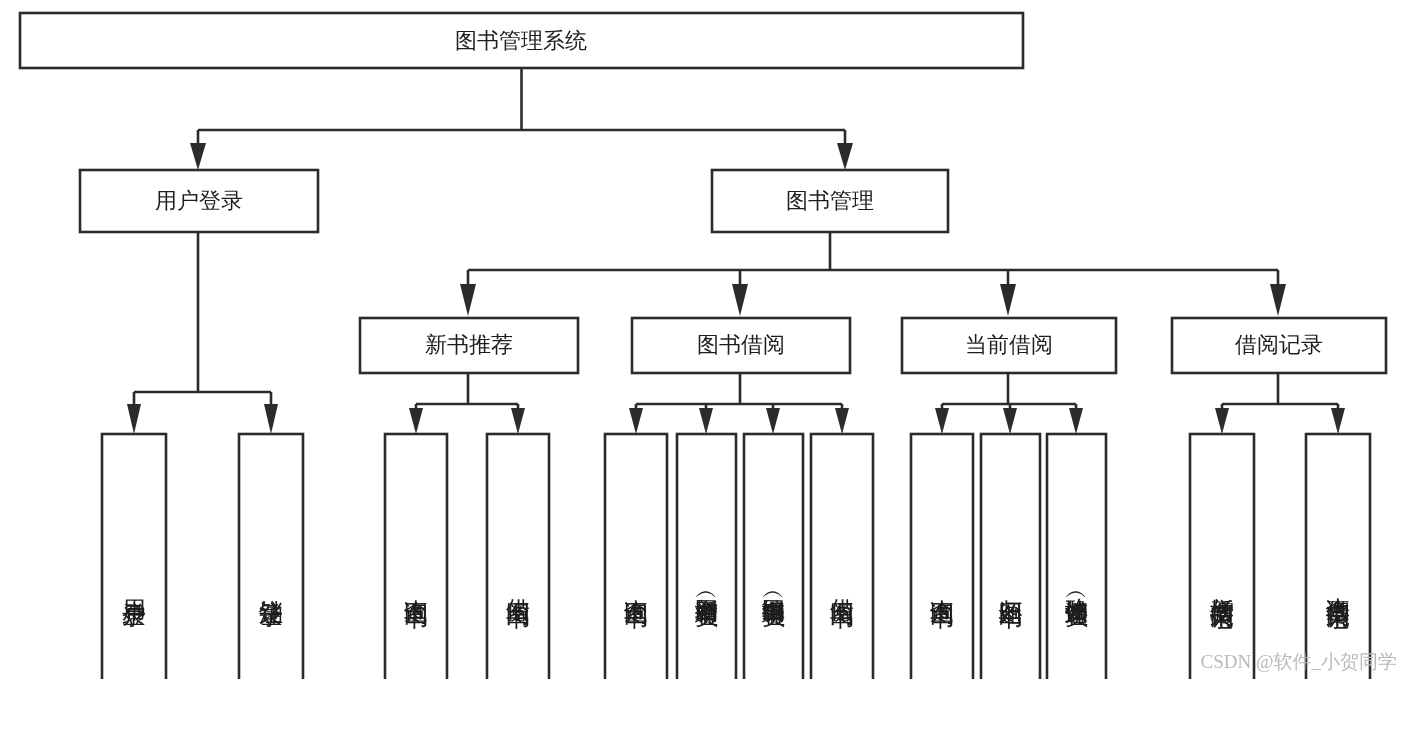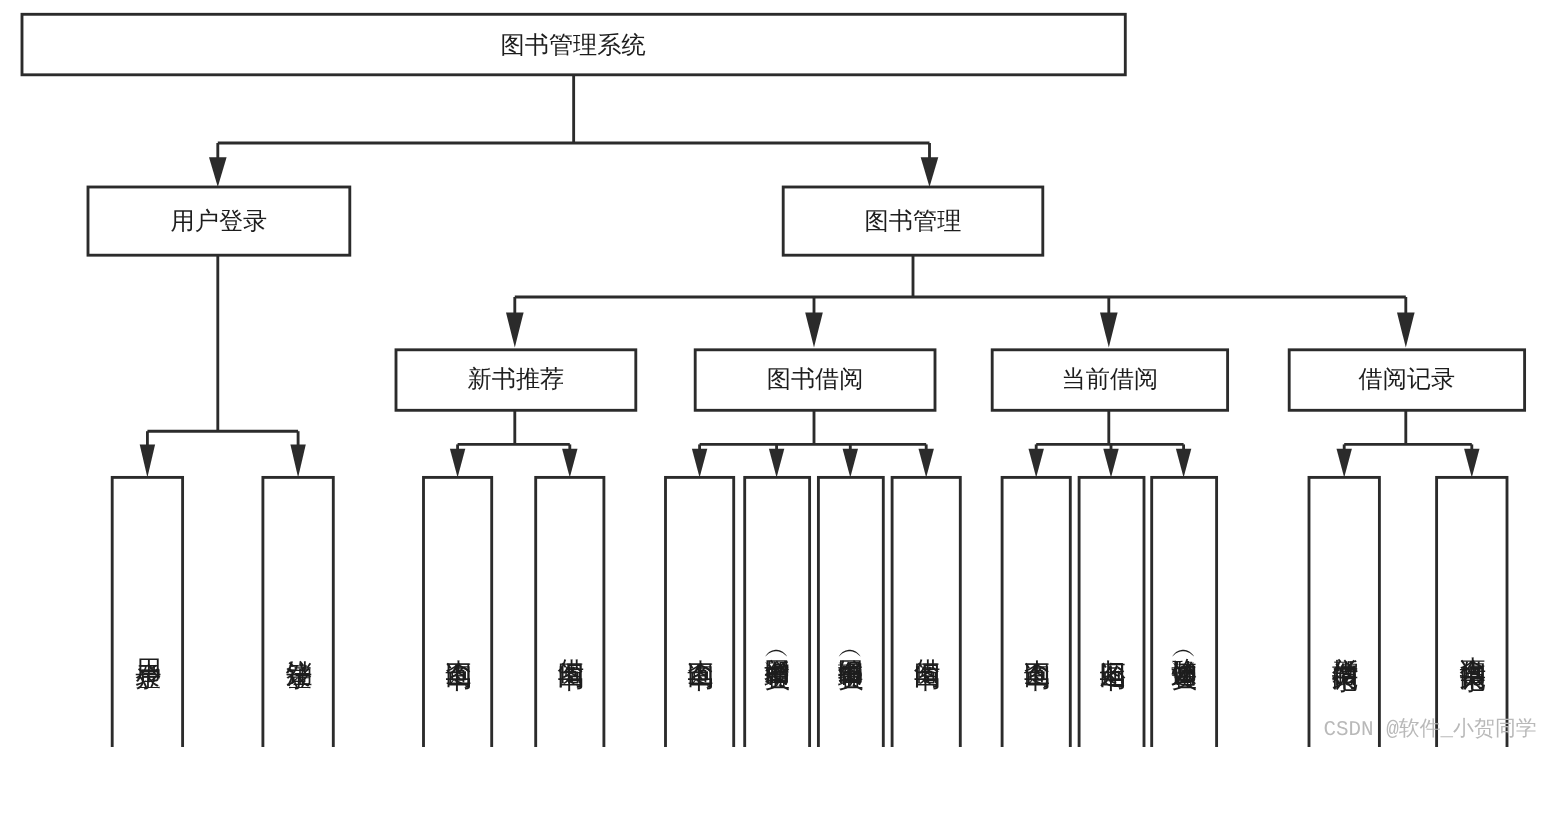--- a/index.html
+++ b/index.html
@@ -60,21 +60,21 @@
     justify-content: center;
     text-align: center;
     white-space: nowrap;
     box-sizing: border-box;
     pointer-events: none;
   }
   .watermark {
     position: absolute;
     right: 8px;
     bottom: 4px;
-    font-family: Liberation Mono, monospace;
+    font-family: Liberation Serif, serif;
     font-size: 19px;
     color: #b9b9b9;
     white-space: nowrap;
   }
 </style>
 </head>
 <body>
 
 <div id="diagram-root">
 

